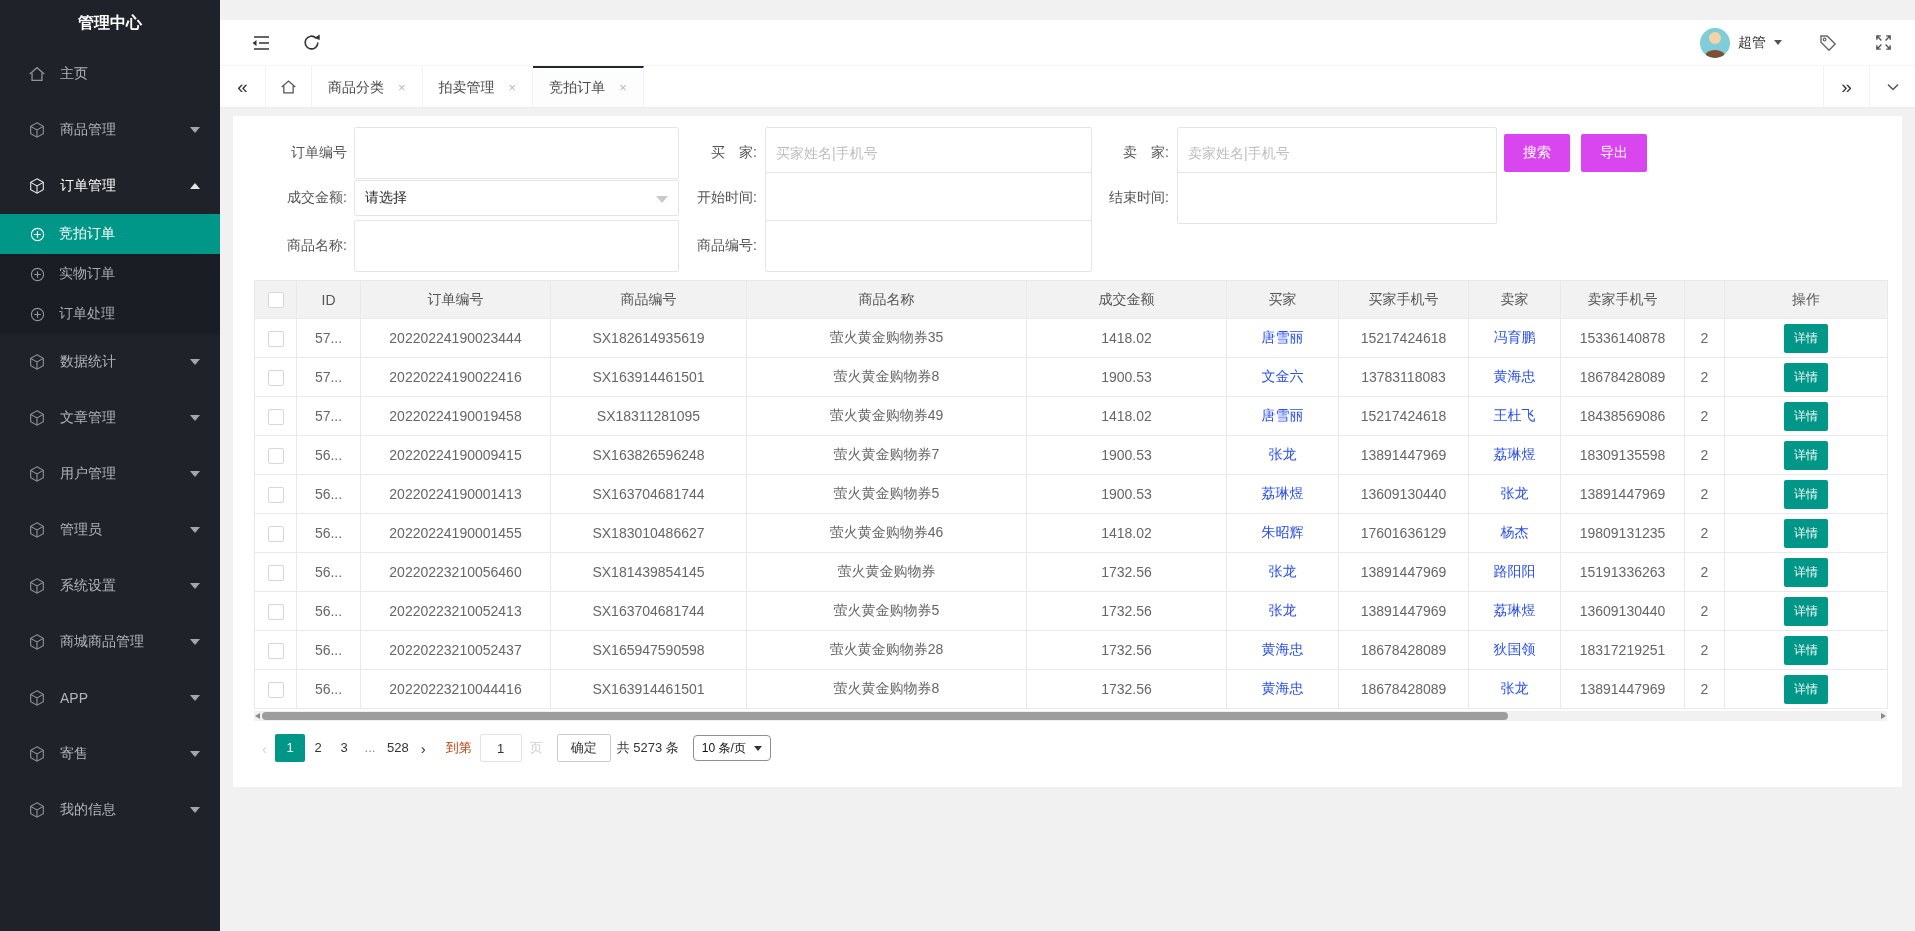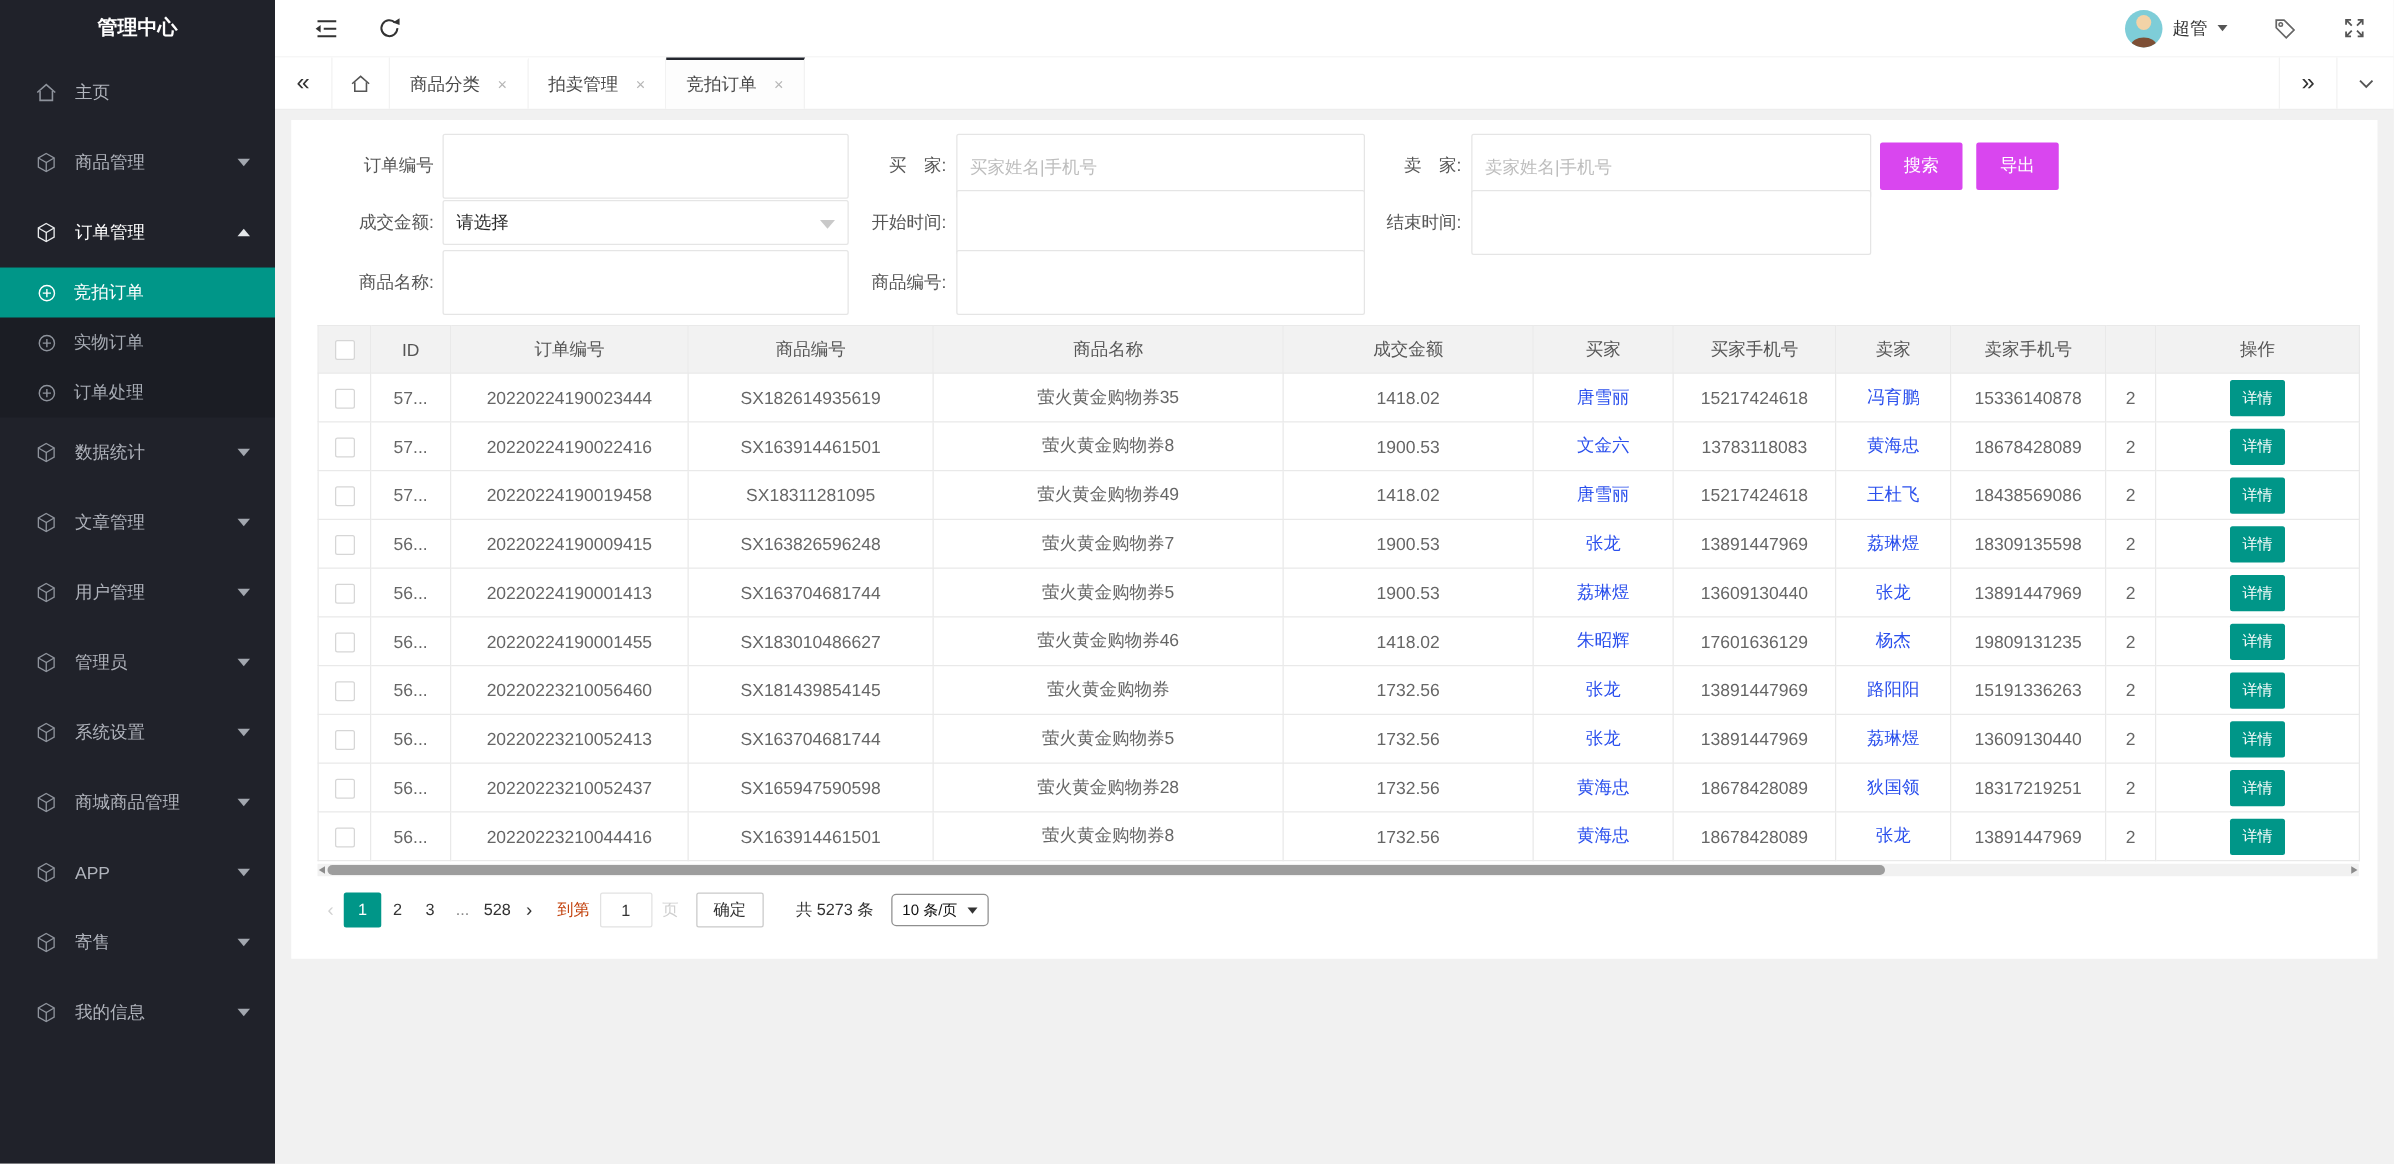--- a/index.html
+++ b/index.html
@@ -22,21 +22,21 @@
   .caret.down { border-left:5px solid transparent; border-right:5px solid transparent; border-top:6px solid #a2a7af; }
   .caret.up { border-left:5px solid transparent; border-right:5px solid transparent; border-bottom:6px solid #e4e7ea; }
   .submenu { background:#1b1d24; }
   .sub-item { height:40px; display:flex; align-items:center; padding:0 20px 0 30px; font-size:14px; color:#a6abb3; cursor:pointer; }
   .sub-item .icon { width:16px; height:16px; margin-right:13px; color:#8e939c; display:flex; align-items:center; }
   .sub-item .icon svg { width:15px; height:15px; }
   .sub-item.active { background:#009688; color:#fff; }
   .sub-item.active .icon { color:#fff; }
   
   .main { position:absolute; left:220px; top:0; width:1695px; height:931px; }
-  .topbar { height:46px; background:#fff; display:flex; align-items:center; border-bottom:1px solid #f4f4f4; }
+  .topbar { height:46px; background:#fff; display:flex; align-items:center; border-bottom:1px solid #f4f4f4;margin-top:20px; }
   .icon-btn { margin-left:30px; display:flex; align-items:center; cursor:pointer; }
   .top-right { margin-left:auto; display:flex; align-items:center; gap:36px; padding-right:22px; }
   .user { display:flex; align-items:center; gap:8px; cursor:pointer; }
   .avatar { width:30px; height:30px; border-radius:50%; background:#7ecdd8; position:relative; overflow:hidden; flex:none; }
   .avatar::before { content:""; position:absolute; top:4px; left:9px; width:12px; height:12px; border-radius:50%; background:#f3d3a7; }
   .avatar::after { content:""; position:absolute; bottom:-4px; left:5px; width:20px; height:12px; border-radius:50% 50% 0 0; background:#7d4f35; }
   .uname { font-size:14px; color:#333; }
   .ucaret { width:0; height:0; border-left:4px solid transparent; border-right:4px solid transparent; border-top:5px solid #555; }
   
   .tabbar { height:42px; background:#fff; display:flex; align-items:stretch; border-bottom:1px solid #ededed; }
@@ -86,21 +86,21 @@
   .pg-arrow { padding:0 8px; font-size:15px; cursor:pointer; }
   .pg-arrow.prev { color:#d2d2d2; }
   .pg-arrow.next { color:#333; }
   .page-list { display:flex; align-items:center; }
   .pg { min-width:26px; height:28px; line-height:28px; text-align:center; padding:0 4px; cursor:pointer; }
   .pg.active { background:#009688; color:#fff; border-radius:2px; min-width:30px; cursor:default; }
   .pg.dots { color:#888; cursor:default; }
   .goto-label { color:#c2410c; margin-left:12px; }
   .goto-input { width:42px; height:28px; border:1px solid #e2e2e2; border-radius:2px; text-align:center; font-size:13px; color:#333; margin:0 8px; outline:none; }
   .page-unit { color:#cfcfcf; margin-right:14px; }
-  .confirm-btn { height:28px; padding:0 13px; background:#fff; border:1px solid #c9c9c9; border-radius:2px; font-size:13px; color:#333; margin-right:26px; cursor:pointer;text-align:right; }
+  .confirm-btn { height:28px; padding:0 13px; background:#fff; border:1px solid #c9c9c9; border-radius:2px; font-size:13px; color:#333; margin-right:6px; cursor:pointer;text-align:right; }
   .total { margin-right:14px; color:#333; }
   .size-select { height:26px; border:1px solid #8f8f8f; border-radius:4px; display:inline-flex; align-items:center; padding:0 8px; font-size:12px; color:#111; gap:8px; background:#fff; cursor:pointer; }
   .size-caret { width:0; height:0; border-left:4px solid transparent; border-right:4px solid transparent; border-top:5px solid #333; }
 </style>
 </head>
 <body>
 
 <div class="sidebar">
   <div class="side-title">管理中心</div>
   <div>

